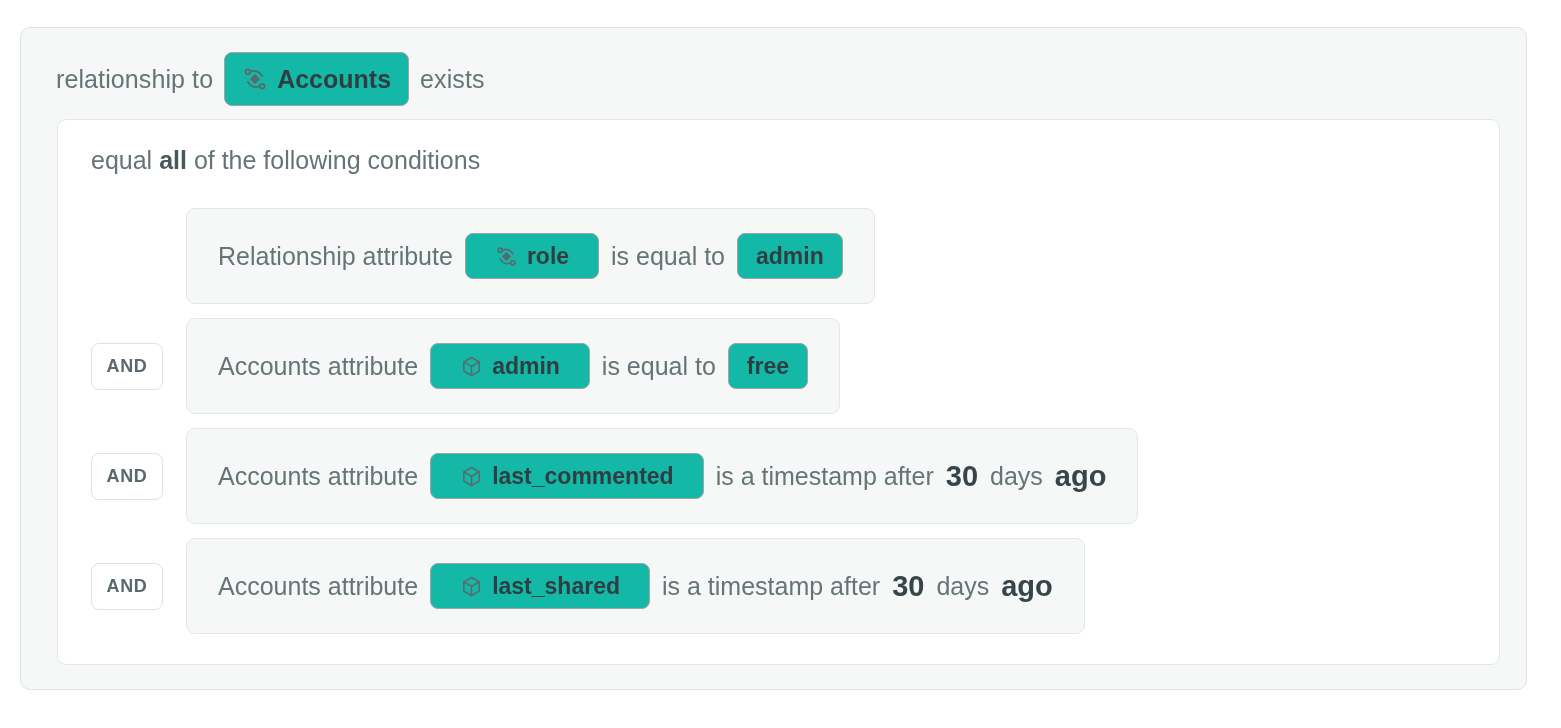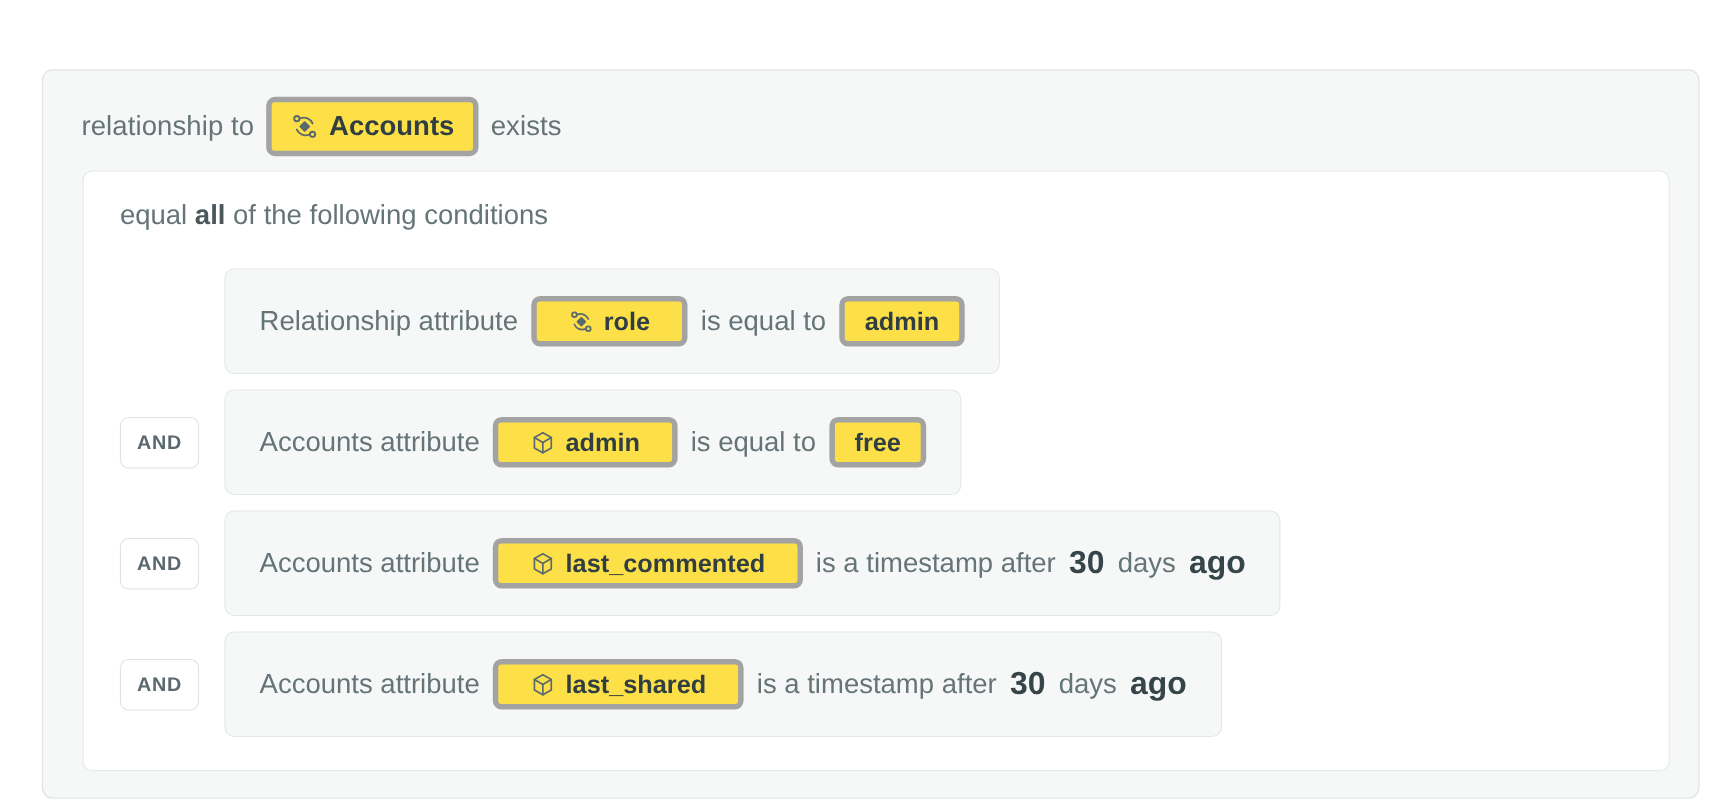--- a/index.html
+++ b/index.html
@@ -10,29 +10,28 @@
   body {
     width: 1561px;
     height: 728px;
     font-family: "Liberation Sans", sans-serif;
     -webkit-font-smoothing: antialiased;
   }
 
   
   .rel-container {
     position: absolute;
-    left: 38px;
+    left: 20px;
     top: 27px;
     width: 1507px;
     height: 663px;
     box-sizing: border-box;
     background: #f6f8f8;
     border: 1px solid #dde3e4;
     border-radius: 10px;
-    margin-top: 36px;
   }
 
   
   .rel-header {
     position: absolute;
     left: 35px;
     top: 24px;
     height: 54px;
     display: flex;
     align-items: center;
@@ -45,22 +44,22 @@
     font-weight: 400;
     letter-spacing: 0.1px;
   }
 
   
   .chip {
     display: inline-flex;
     align-items: center;
     gap: 9px;
     box-sizing: border-box;
-    background: #fde047;
-    border: 5px solid #a3a3a3;
+    background: #14b8a6;
+    border: 1px solid #a3a3a3;
     border-radius: 8px;
     color: #2f3e42;
     font-weight: 700;
     white-space: nowrap;
   }
   .chip.lg {
     height: 54px;
     padding: 0 17px;
     font-size: 25px;
   }

